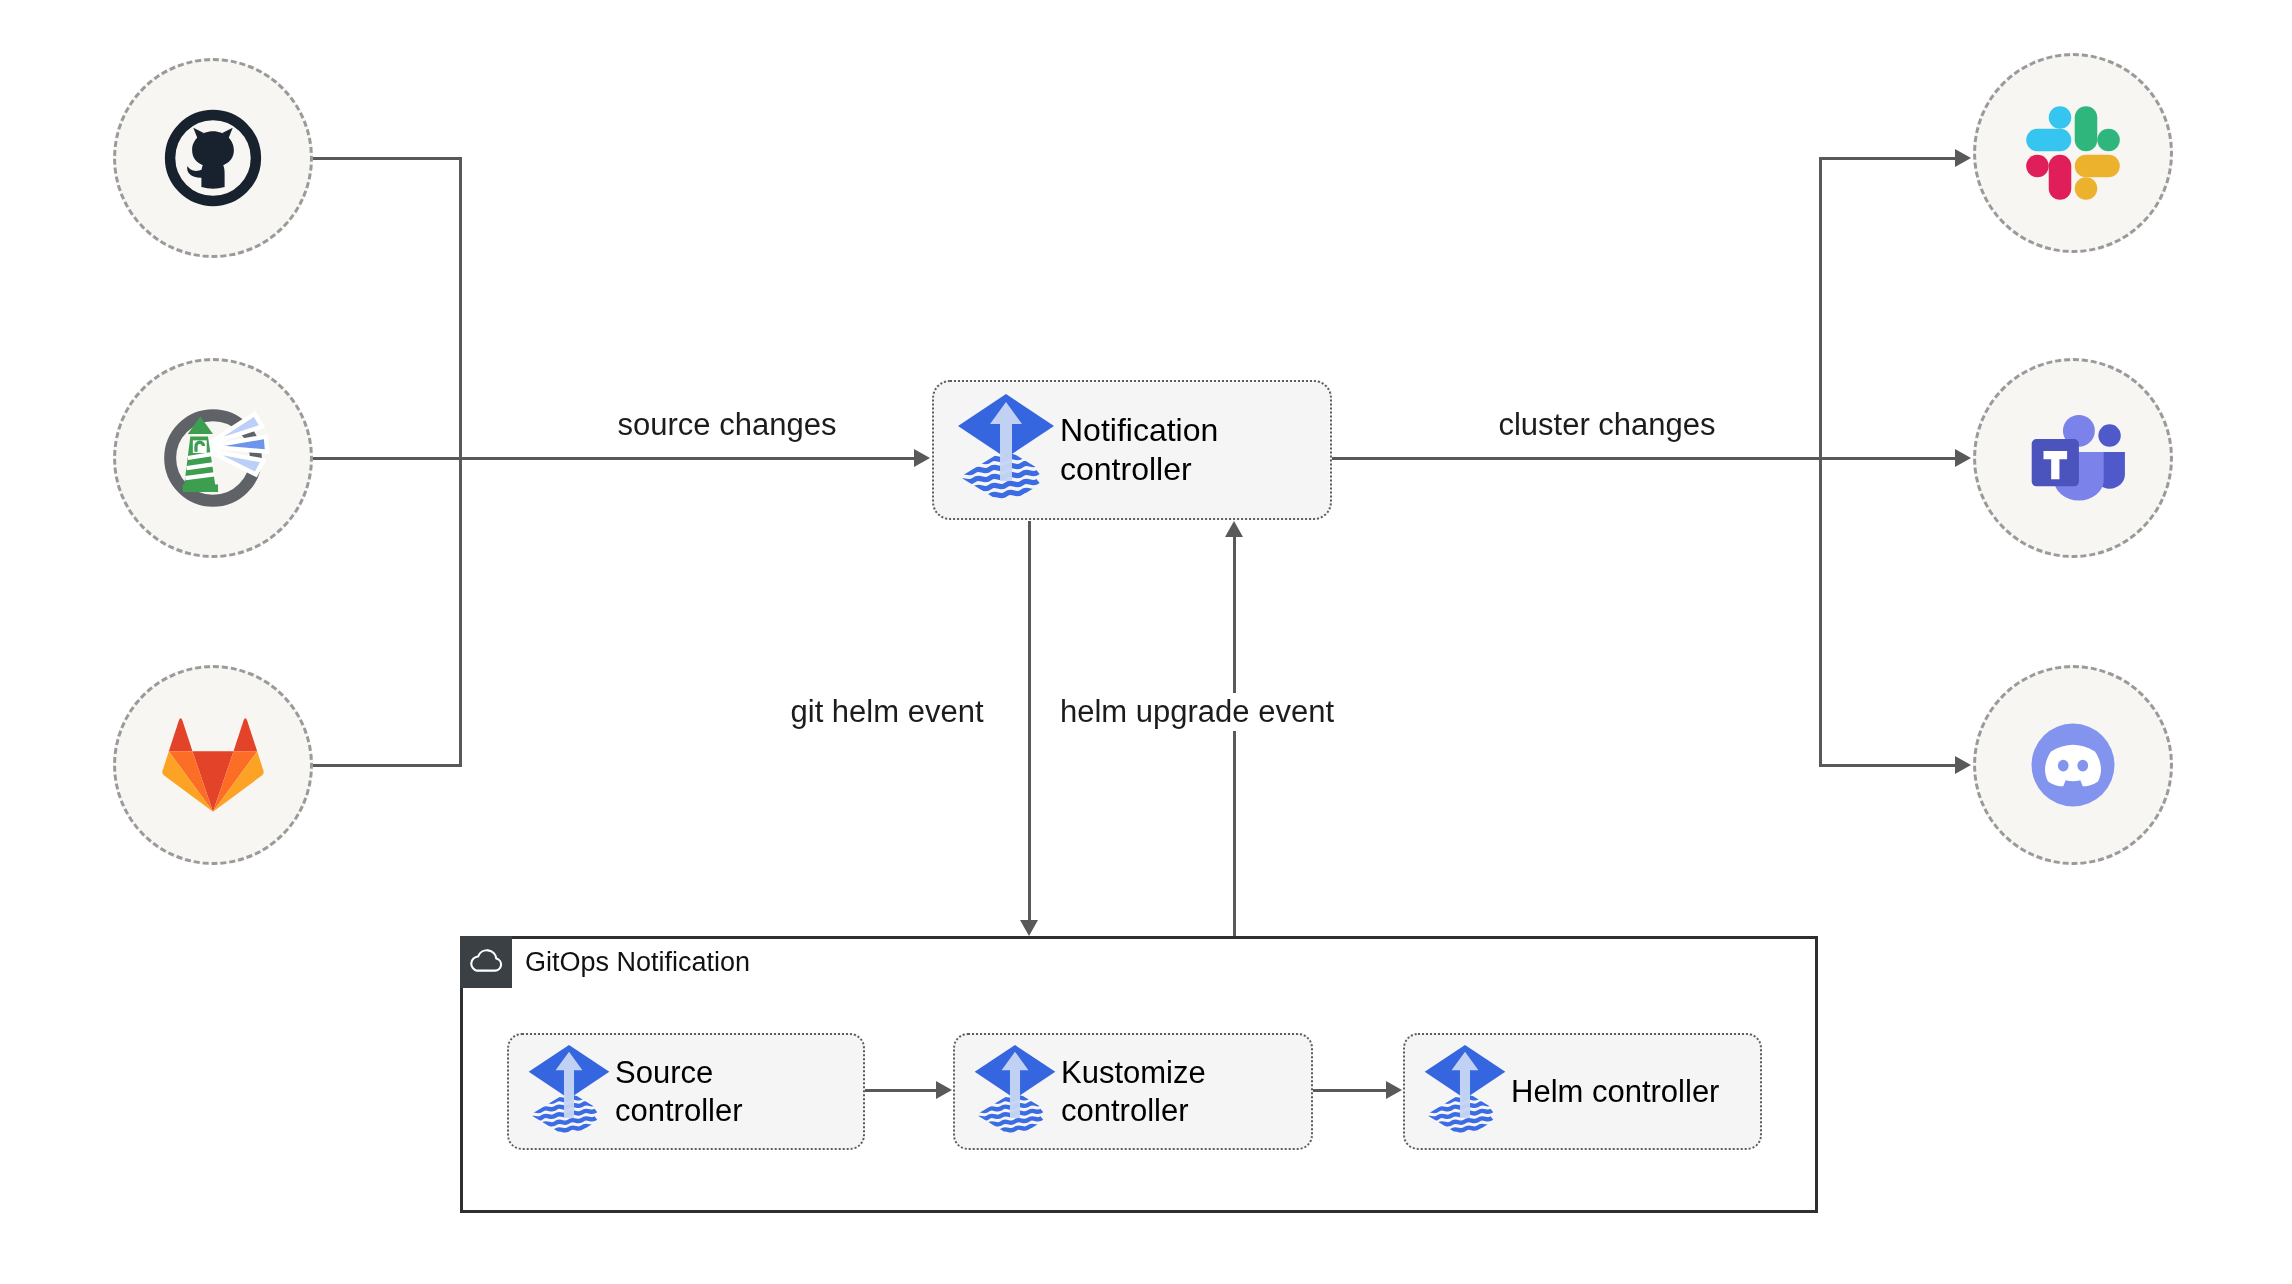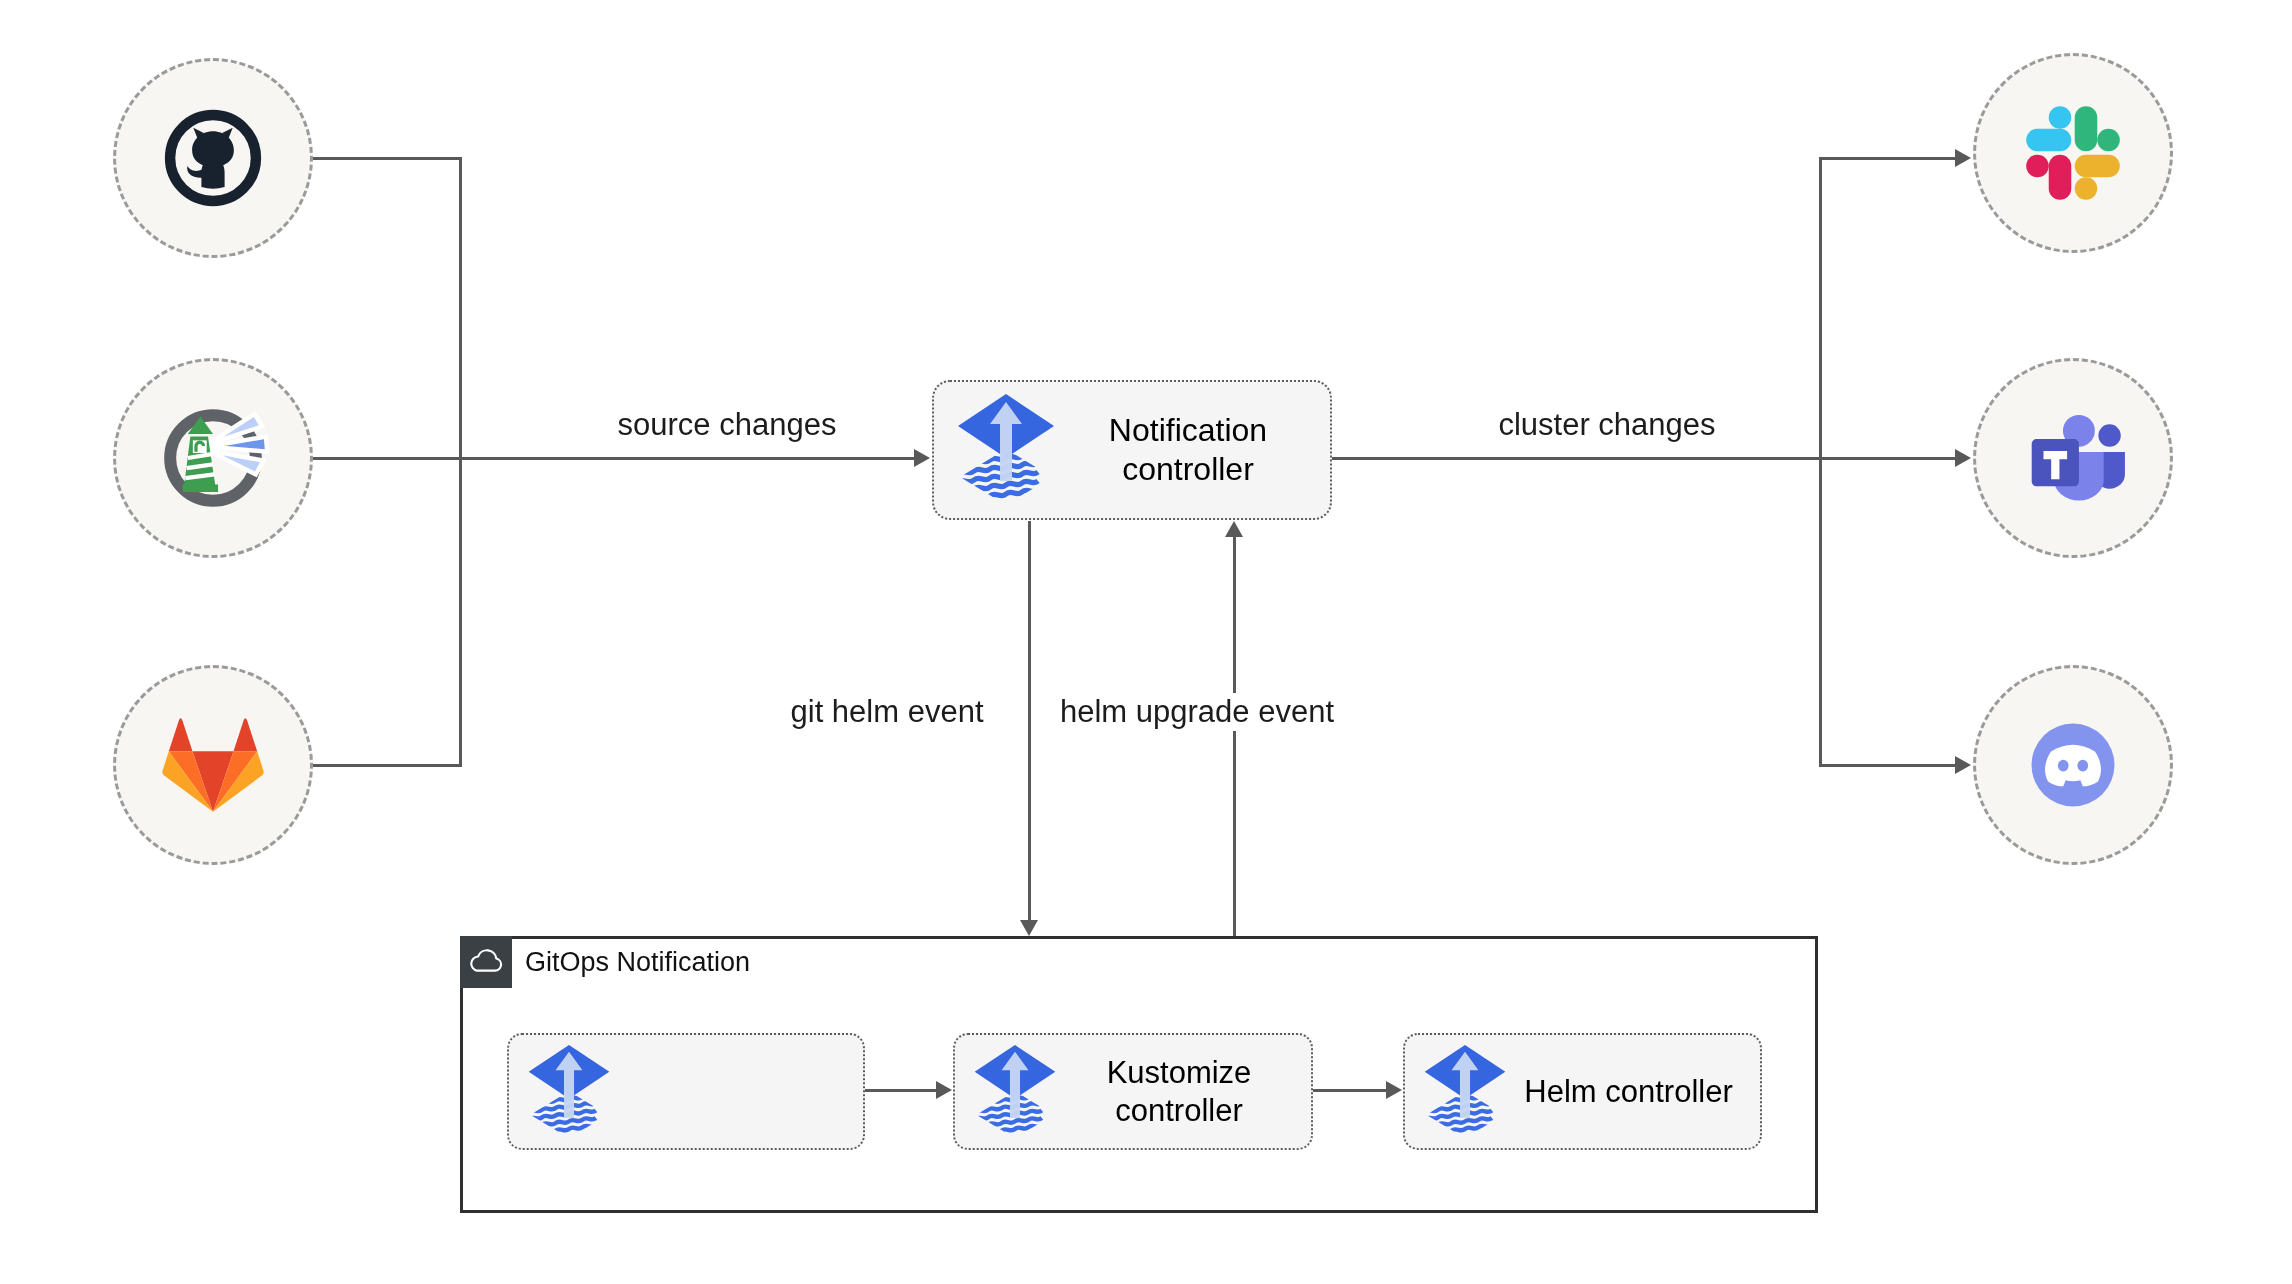--- a/index.html
+++ b/index.html
@@ -6,21 +6,21 @@
   body{font-family:"Liberation Sans","DejaVu Sans",sans-serif;color:#111;}
   .canvas{position:relative;width:2292px;height:1284px;background:#ffffff;overflow:hidden;}
 
   
   .circle-node{position:absolute;width:200px;height:200px;border:3px dashed #9a9a9a;border-radius:50%;
     background:#f7f6f2;box-sizing:border-box;display:flex;align-items:center;justify-content:center;}
 
   
   .ctl-box{position:absolute;background:#f5f5f5;border:2.5px dotted #5d5d5d;border-radius:18px;
     box-sizing:border-box;display:flex;align-items:center;}
-  .ctl-box .ctl-label{flex:1;text-align:center;font-size:32px;line-height:1.22;color:#000;padding:0 14px 0 4px;}
+  .ctl-box .ctl-label{flex:1;text-align:left;font-size:32px;line-height:1.22;color:#000;padding:0 14px 0 4px;}
   .ctl-box.small{border-radius:15px;}
   .ctl-box.small .ctl-label{font-size:31px;}
 
   
   .group-box{position:absolute;background:#ffffff;border:3px solid #2f2f2f;box-sizing:border-box;}
   .group-badge{position:absolute;left:-3px;top:-3px;width:52px;height:52px;background:#3b4045;
     display:flex;align-items:center;justify-content:center;}
   .group-title{position:absolute;left:62px;top:-3px;height:52px;line-height:52px;font-size:27px;color:#111;white-space:nowrap;}
 
   
@@ -176,20 +176,21 @@
           <use href="#sym-cloud"></use>
         </svg>
     </div>
     <div class="group-title">GitOps Notification</div>
   </div>
 
   <div class="ctl-box small" style="left:507px;top:1033px;width:358px;height:117px">
     <svg class="icon-svg" style="margin-left:18px" width="84" height="96">
         <use href="#sym-flux"></use>
       </svg>
+    <div class="ctl-label">Source controller</div>
   </div>
   <div class="ctl-box small" style="left:1403px;top:1033px;width:359px;height:117px">
     <svg class="icon-svg" style="margin-left:18px" width="84" height="96">
         <use href="#sym-flux"></use>
       </svg>
     <div class="ctl-label">Helm controller</div>
   </div>
   <div class="ctl-box small" style="left:953px;top:1033px;width:360px;height:117px">
     <svg class="icon-svg" style="margin-left:18px" width="84" height="96">
         <use href="#sym-flux"></use>

